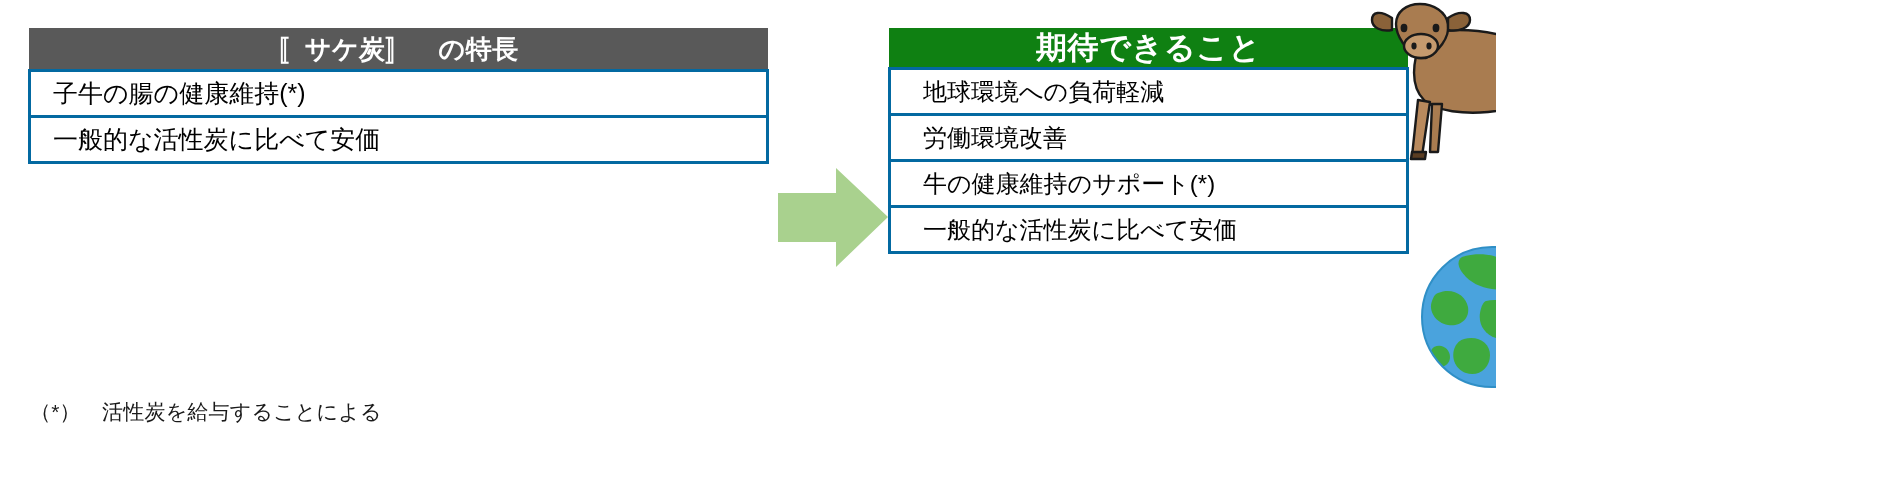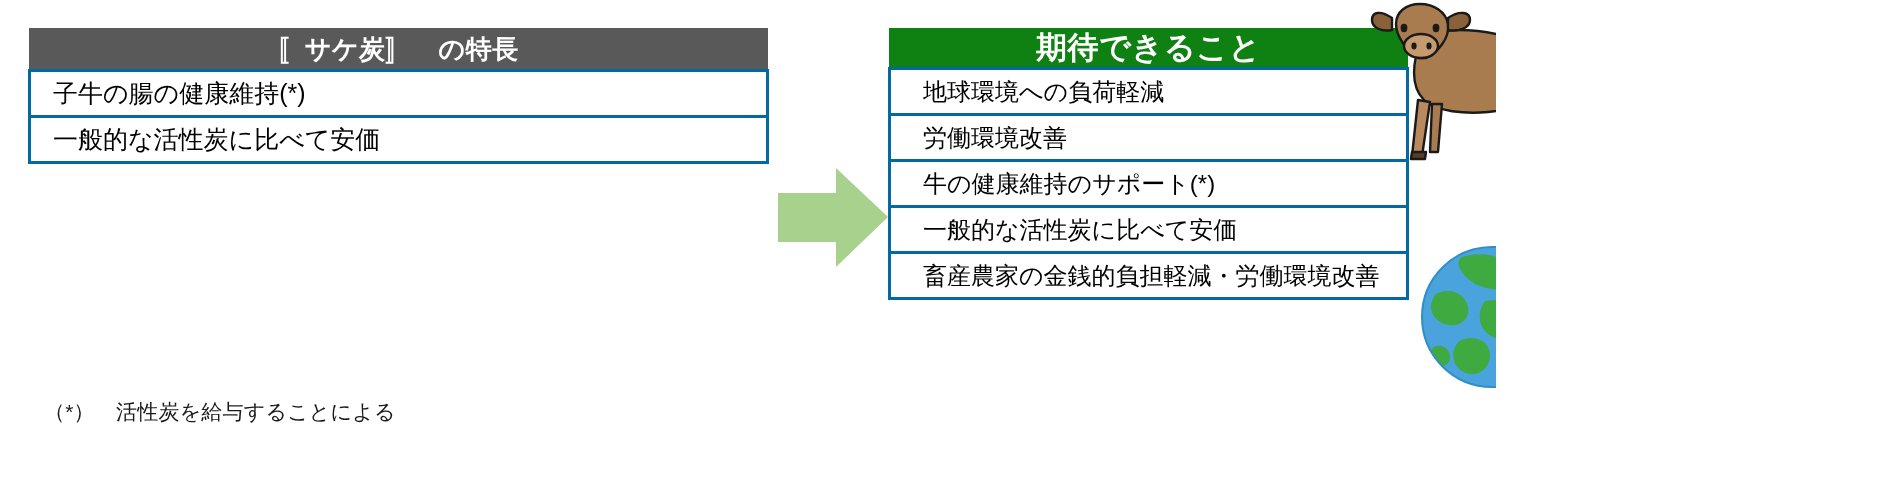--- a/index.html
+++ b/index.html
@@ -87,21 +87,21 @@
   #benefits-panel .cell {
     height: 43px;
     line-height: 43px;
     font-size: 24px;
     padding-left: 32px;
   }
 
   
   #footnote {
     position: absolute;
-    left: 44px;
+    left: 30px;
     top: 398px;
     font-size: 21px;
     color: #1a1a1a;
     white-space: nowrap;
     letter-spacing: 0.01em;
   }
 
   
   #arrow {
     position: absolute;
@@ -172,23 +172,20 @@
           <td class="cell">地球環境への負荷軽減</td>
         </tr>
         <tr>
           <td class="cell">労働環境改善</td>
         </tr>
         <tr>
           <td class="cell">牛の健康維持のサポート(*)</td>
         </tr>
         <tr>
           <td class="cell">一般的な活性炭に比べて安価</td>
-        </tr>
-        <tr>
-          <td class="cell">畜産農家の金銭的負担軽減・労働環境改善</td>
         </tr>
       </tbody>
     </table>
   </div>
 
   <div id="cow">
     <svg viewBox="0 0 235 175" width="235" height="175" aria-hidden="true">
       <g stroke="#1a1a1a" stroke-width="2.4" stroke-linejoin="round" stroke-linecap="round">
 
         <path d="M168 62 C196 56 206 74 200 96 C196 112 186 120 178 122" fill="none" stroke-width="3"></path>

